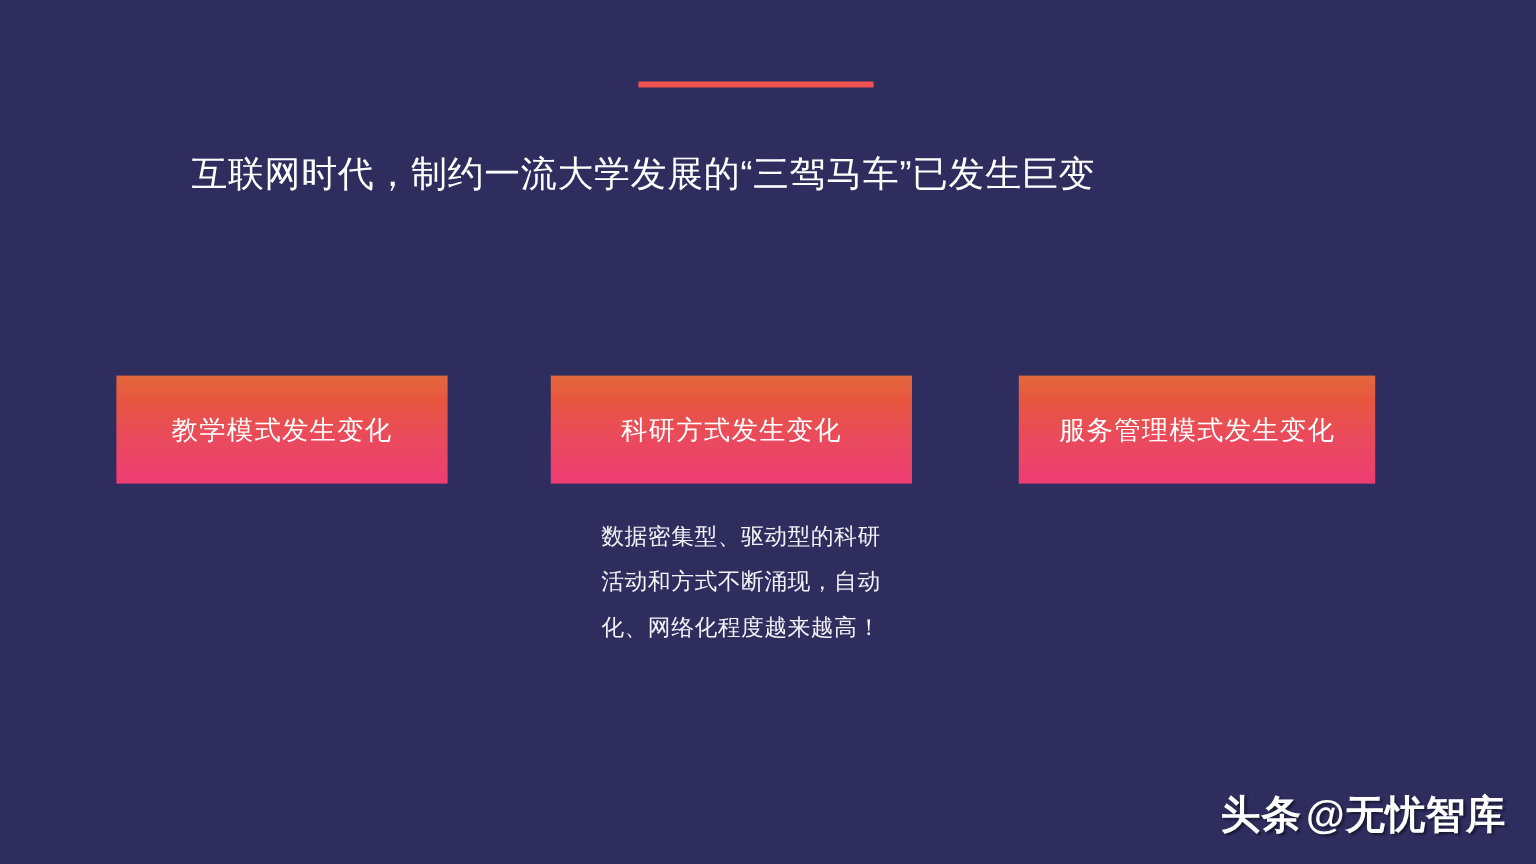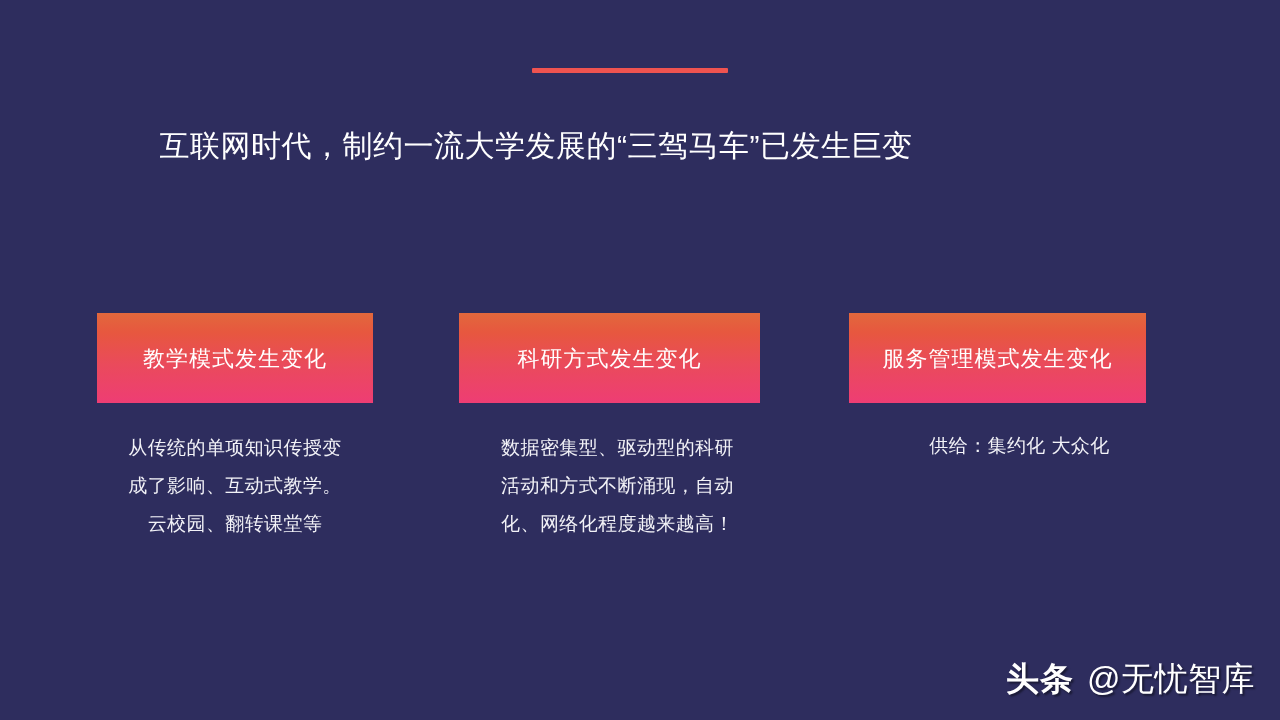--- a/index.html
+++ b/index.html
@@ -113,45 +113,40 @@
     text-shadow: 2px 2px 2px rgba(0,0,0,0.45);
     white-space: nowrap;
   }
   .wm-brand {
     font-size: 33px;
     font-weight: 700;
     letter-spacing: 1px;
   }
   .wm-handle {
     font-size: 33px;
-    font-weight: 400;
-    margin-left: 13px;
+    font-weight: 700;
+    margin-left: 3px;
     letter-spacing: 0.5px;
   }
 </style>
 </head>
 <body>
 
 <div class="slide">
 
   <div class="accent-bar"></div>
 
   <h1 class="slide-title">互联网时代，制约一流大学发展的“三驾马车”已发生巨变</h1>
 
   <div class="columns">
 
     <div class="column col-1">
       <div class="card">
         <div class="card-line">教学模式</div>
         <div class="card-line">发生变化</div>
-      </div>
-      <div class="card-body body-center">
-        <div class="body-line">从传统的单项知识传授变</div>
-        <div class="body-line">成了影响、互动式教学。</div>
-        <div class="body-line">云校园、翻转课堂等</div>
       </div>
     </div>
 
     <div class="column col-2">
       <div class="card">
         <div class="card-line">科研方式</div>
         <div class="card-line">发生变化</div>
       </div>
       <div class="card-body body-left">
         <div class="body-line">数据密集型、驱动型的科研</div>
@@ -159,21 +154,20 @@
         <div class="body-line">化、网络化程度越来越高！</div>
       </div>
     </div>
 
     <div class="column col-3">
       <div class="card">
         <div class="card-line">服务管理</div>
         <div class="card-line">模式发生变化</div>
       </div>
       <div class="card-body body-left">
-        <div class="body-line">供给：集约化  大众化</div>
       </div>
     </div>
 
   </div>
 
   <div class="watermark">
     <span class="wm-brand">头条</span>
     <span class="wm-handle">@无忧智库</span>
   </div>
 

